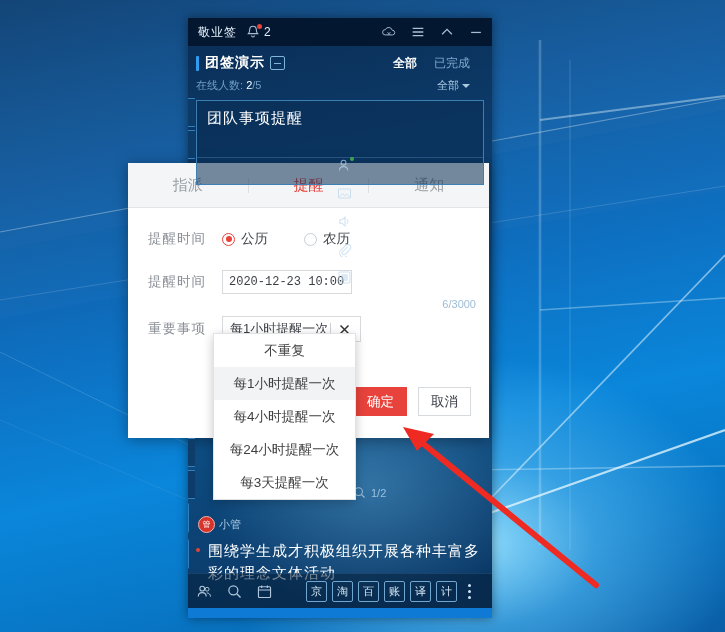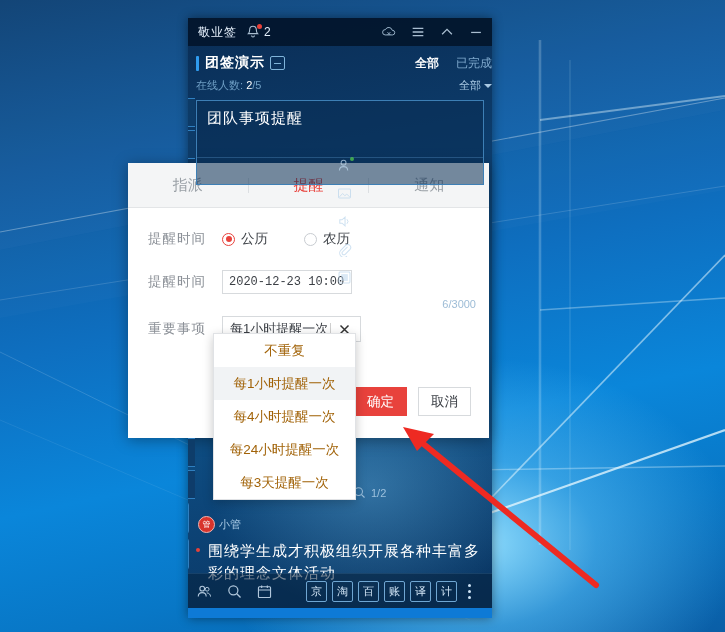--- a/index.html
+++ b/index.html
@@ -28,21 +28,21 @@
 
   .titlebar{height:28px;background:rgba(3,22,44,.92);display:flex;align-items:center;
             padding:0 8px 0 10px;color:#cfe3f5;}
   .titlebar .tname{font-size:12px;letter-spacing:1px;color:#e3eefa;}
   .bell-wrap{position:relative;margin-left:8px;display:flex;align-items:center;}
   .bell-dot{position:absolute;right:-1px;top:0px;width:5px;height:5px;border-radius:50%;background:#e8413a;}
   .bell-count{font-size:12px;margin-left:3px;color:#e3eefa;}
   .tb-right{margin-left:auto;display:flex;align-items:center;gap:13px;}
   .tb-icon{width:16px;height:16px;opacity:.82;display:block;}
 
-  .listhead{padding:8px 0 0 8px;}
+  .listhead{padding:8px 22px 0 8px;}
   .lh-row1{display:flex;align-items:center;}
   .lh-bar{width:3px;height:15px;background:#2f9cf0;border-radius:1px;margin-right:6px;}
   .lh-title{font-size:14px;font-weight:bold;color:#ffffff;letter-spacing:1px;}
   .lh-badge{margin-left:5px;width:13px;height:12px;border:1px solid #7fb4da;border-radius:2px;
             display:inline-flex;align-items:center;justify-content:center;}
   .lh-badge i{display:block;width:7px;height:1px;background:#7fb4da;}
   .lh-filters{margin-left:auto;display:flex;gap:17px;}
   .lh-f{font-size:12px;color:#7fa9cd;}
   .lh-f.active{color:#ffffff;font-weight:bold;}
   .lh-row2{display:flex;align-items:center;margin-top:6px;}
@@ -118,21 +118,21 @@
   .dselect .sv{flex:1;}
   .sel-caret{width:0;height:0;border-left:4px solid transparent;border-right:4px solid transparent;border-top:5px solid #9aa0a6;}
   .dbtns{position:absolute;right:18px;bottom:22px;display:flex;gap:11px;}
   .btn{width:53px;height:29px;font-size:13.5px;display:flex;align-items:center;justify-content:center;box-sizing:border-box;}
   .btn-ok{background:#e8423c;color:#ffffff;}
   .btn-cancel{background:#ffffff;color:#3b3f45;border:1px solid #d7dadd;}
 
   
   #dropdown{position:absolute;left:213px;top:333px;width:141px;background:#ffffff;
             border:1px solid #e0e2e5;box-shadow:0 3px 10px rgba(0,0,0,.22);z-index:40;}
-  .dd-item{height:33px;display:flex;align-items:center;justify-content:center;font-size:13.5px;color:#a16207;}
+  .dd-item{height:33px;display:flex;align-items:center;justify-content:center;font-size:13.5px;color:#404040;}
   .dd-item.sel{background:#f1f3f5;}
 
   
   #annot{position:absolute;left:0;top:0;width:725px;height:632px;pointer-events:none;z-index:60;}
 </style>
 </head>
 <body>
 
 <div id="desktop">
   <svg width="725" height="632" style="position:absolute;inset:0;">

